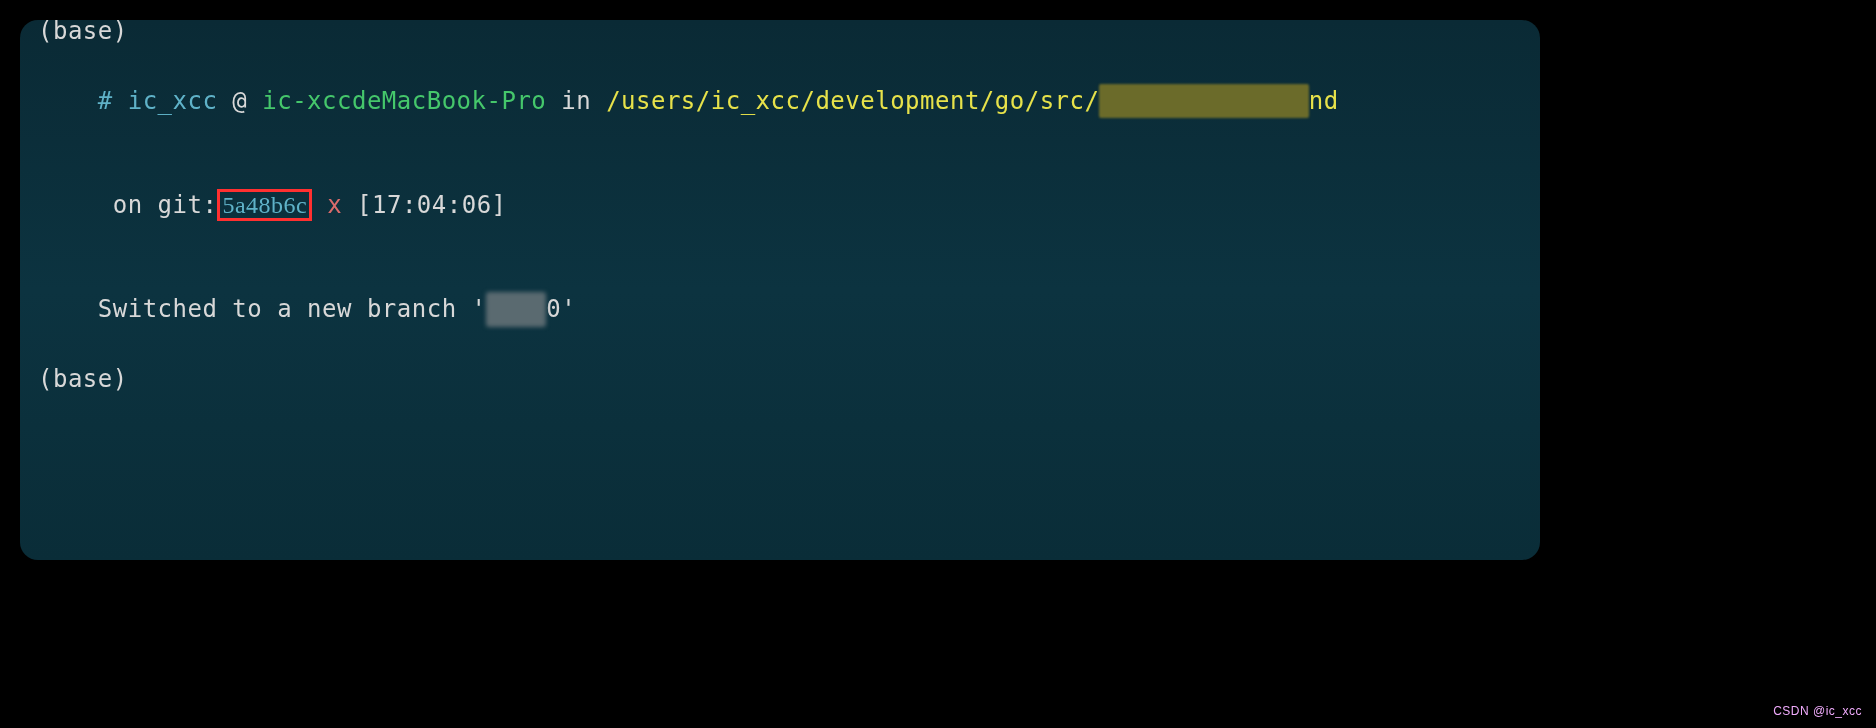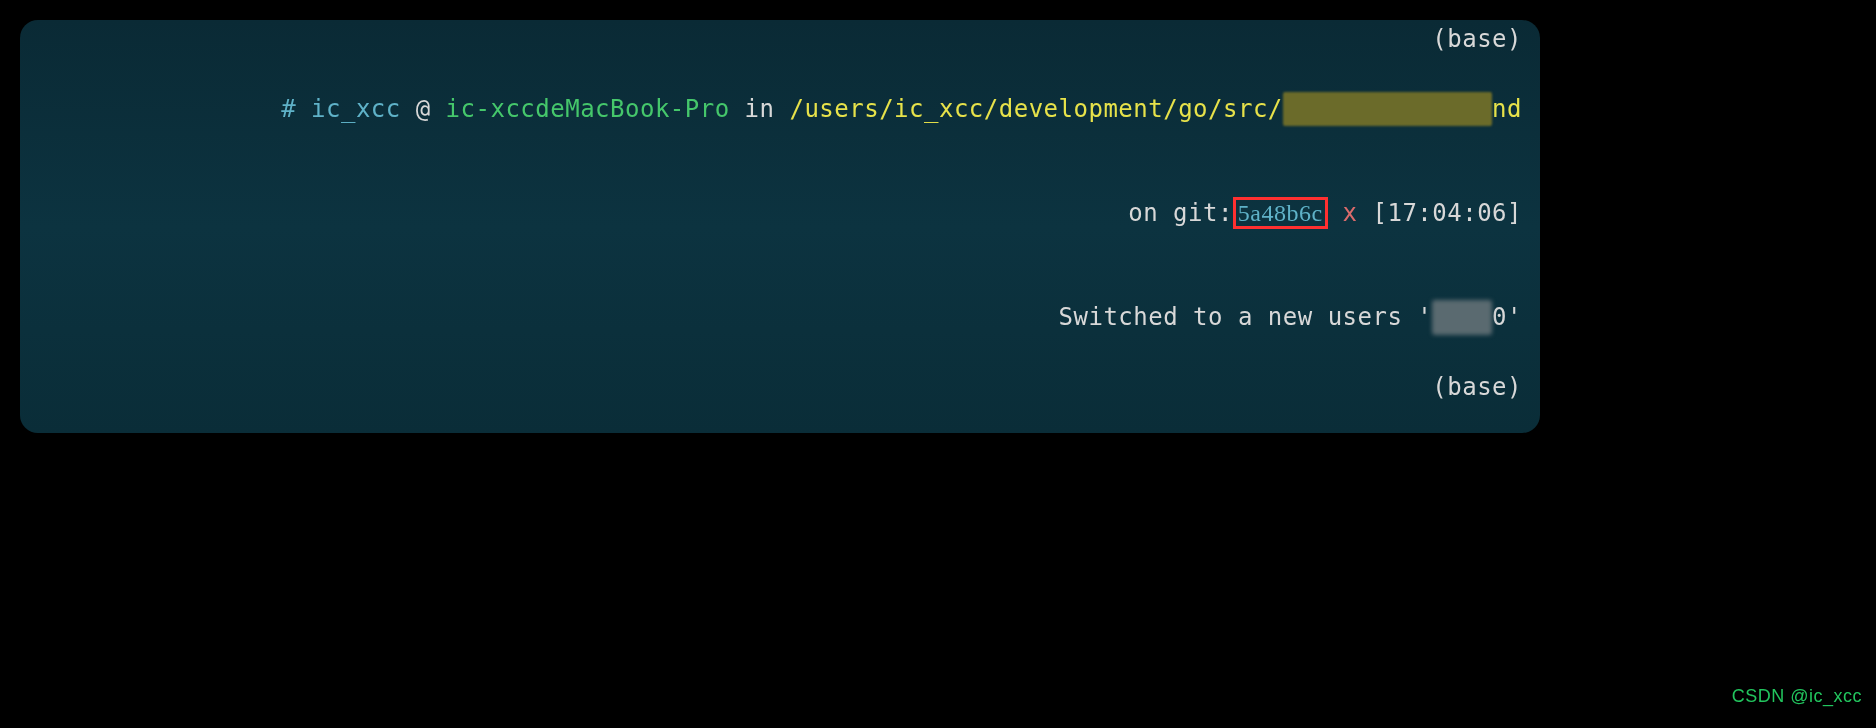--- a/index.html
+++ b/index.html
@@ -11,27 +11,26 @@
     letter-spacing: 0.5px;
     width: 1876px;
     height: 728px;
     overflow: hidden;
     position: relative;
   }
   .terminal {
     background: linear-gradient(to bottom, #0a2a35 0%, #0c3340 50%, #0a2d38 100%);
     margin: 20px;
     width: 1520px;
-    height: 413px;
+    height: 540px;
     border-radius: 18px;
-    padding: 24px 18px;
+    padding: 16px 18px;
     color: #d8d8d8;
     overflow: hidden;
     position: relative;
-    text-align: right;
   }
   .line { white-space: pre; }
   .hash   { color: #5fb2c8; }
   .user   { color: #5fb2c8; }
   .at     { color: #d8d8d8; }
   .host   { color: #45c76b; }
   .in     { color: #d8d8d8; }
   .path   { color: #e7e24a; font-weight: 400; }
   .on-git { color: #d8d8d8; }
   .branch { color: #5fb2c8; }
@@ -58,41 +57,41 @@
   .blur-gray {
     background: #5a6a70;
     color: transparent;
     border-radius: 3px;
     filter: blur(2px);
     display: inline-block;
   }
   .bracket { color: #d8d8d8; }
   .watermark {
     position: absolute;
-    bottom: 19px;
+    bottom: 8px;
     right: 14px;
-    color: #22c55e;
-    font-size: 18px;
+    color: #f0abfc;
+    font-size: 12px;
     font-family: Arial, sans-serif;
   }
 </style>
 </head>
 <body>
 
 <div class="terminal">
 
   <div class="line out" style="margin-top:-22px;">(base)</div>
 
   <div class="line">
     <span class="hash">#</span> <span class="user">ic_xcc</span> <span class="at">@</span> <span class="host">ic-xccdeMacBook-Pro</span> <span class="in">in</span> <span class="path"><span>/users/ic_xcc/development/go/src/</span><span class="blur-olive">xxxxxxxxxxxxxx</span><span>nd</span></span>
   </div>
   <div class="line">
     <span class="on-git"> on git:</span><span class="red-box"><span class="branch">5a48b6c</span></span> <span class="x">x</span> <span class="time">[17:04:06]</span>
   </div>
   <div class="line out">
-    <span>Switched to a new users '</span><span class="blur-gray">xxxx</span><span>0</span><span>'</span>
+    <span>Switched to a new branch '</span><span class="blur-gray">xxxx</span><span>0</span><span>'</span>
   </div>
   <div class="line out">(base)</div>
 
 
 </div>
 
 <div class="watermark">CSDN @ic_xcc</div>
 
 </body></html>

